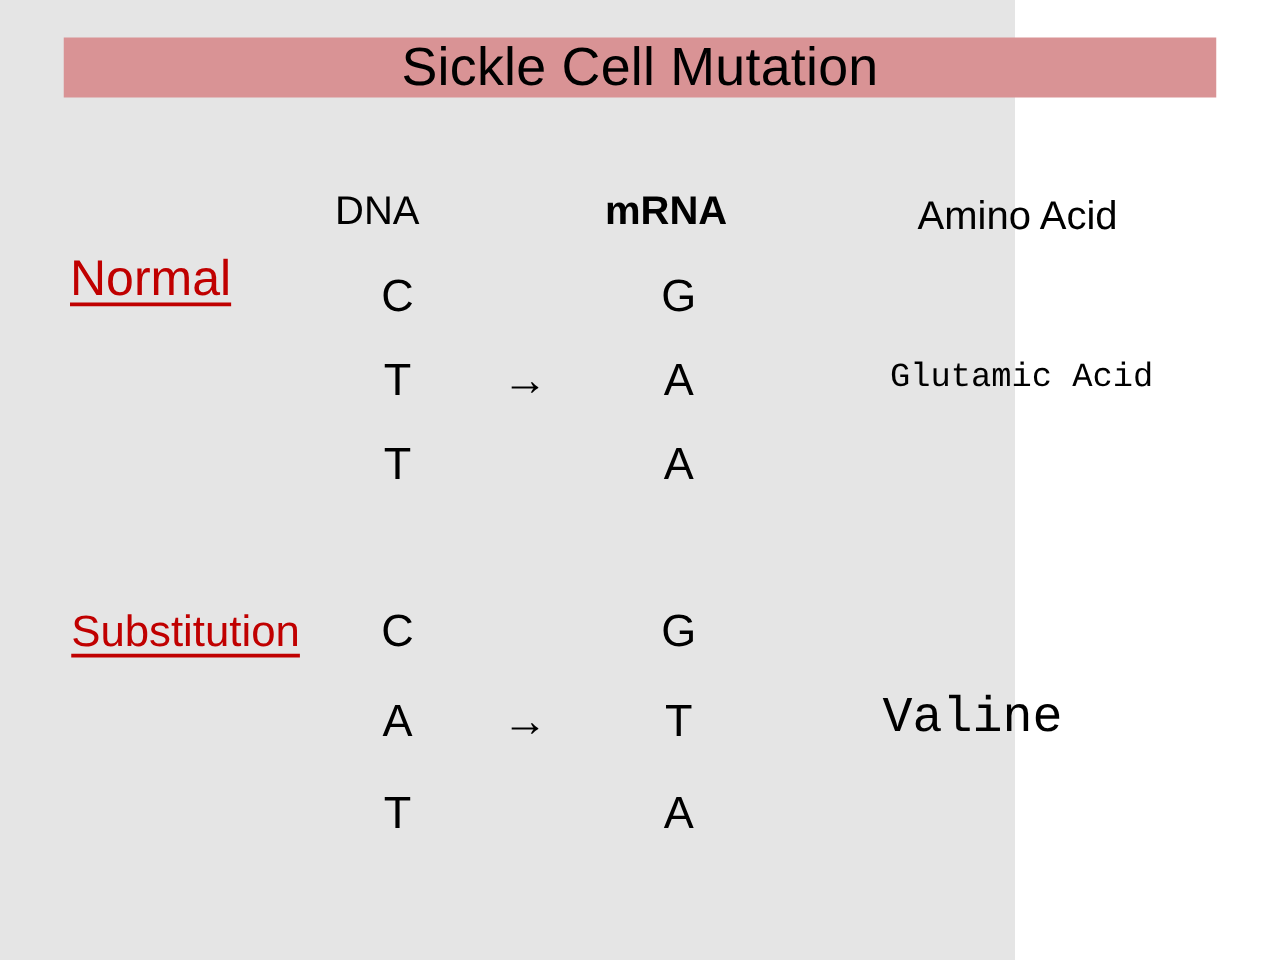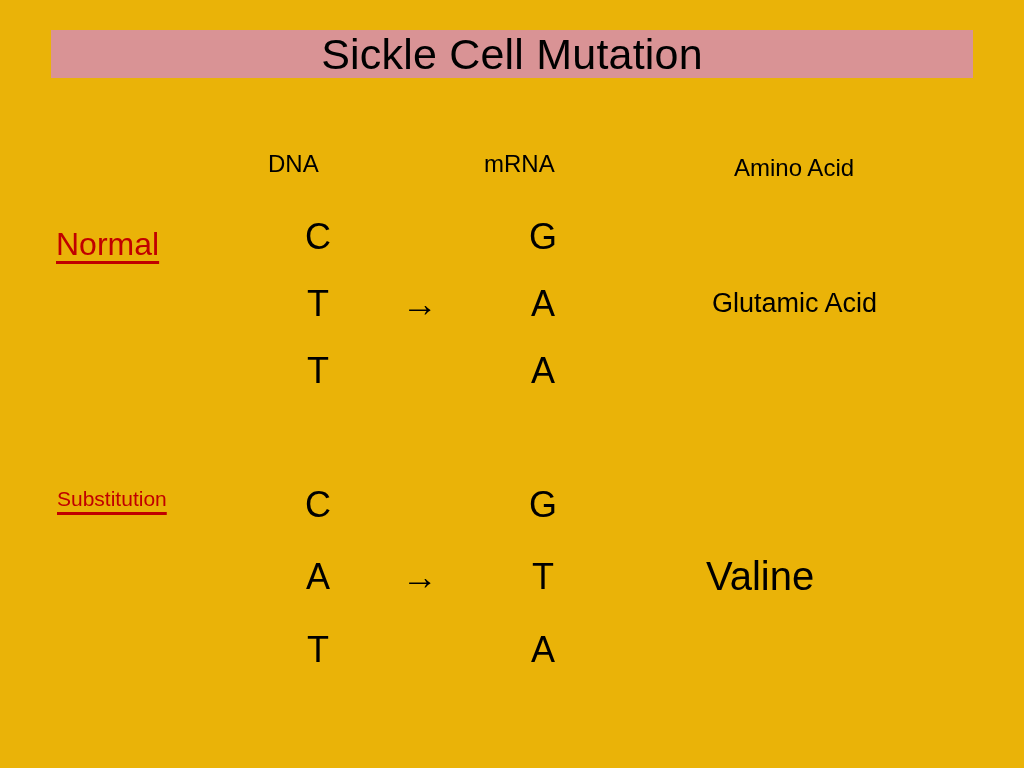--- a/index.html
+++ b/index.html
@@ -13,23 +13,23 @@
     font-family: "Liberation Sans", sans-serif;
     color: #000000;
     overflow: hidden;
     position: relative;
   }
 
   #slide {
     position: absolute;
     left: 0;
     top: 0;
-    width: 1024px;
+    width: 812px;
     height: 768px;
-    background: #eab308;
+    background: #e5e5e5;
   }
 
   
   #title-banner {
     position: absolute;
     left: 51px;
     top: 30px;
     width: 922px;
     height: 48px;
     background: #d99395;
@@ -42,48 +42,48 @@
     line-height: 1;
     font-weight: 400;
     color: #000000;
     letter-spacing: 0.2px;
     white-space: nowrap;
   }
 
   
   .col-header {
     position: absolute;
-    font-size: 24px;
+    font-size: 32px;
     line-height: 1;
     color: #000000;
     white-space: nowrap;
   }
   #header-dna   { left: 268px; top: 152px; }
-  #header-mrna  { left: 484px; top: 152px; }
+  #header-mrna  { left: 484px; top: 152px; font-weight: bold; }
   #header-amino { left: 734px; top: 156px; }
 
   
   .group-label {
     position: absolute;
     color: #c00000;
     white-space: nowrap;
     text-decoration: underline;
     text-underline-offset: 6px;
     text-decoration-thickness: 3px;
   }
   #label-normal {
     left: 56px;
-    top: 228px;
-    font-size: 32px;
+    top: 203px;
+    font-size: 40px;
     line-height: 1;
   }
   #label-substitution {
     left: 57px;
     top: 488px;
-    font-size: 21px;
+    font-size: 35px;
     line-height: 1;
   }
 
   
   .base-cell {
     position: absolute;
     font-size: 36px;
     line-height: 1;
     color: #000000;
     text-align: center;
@@ -97,20 +97,21 @@
     color: #000000;
     text-align: center;
     width: 70px;
     white-space: nowrap;
   }
   .amino-cell {
     position: absolute;
     line-height: 1;
     color: #000000;
     white-space: nowrap;
+    font-family: Liberation Mono, monospace;
   }
 
   
   .col-dna   { left: 288px; }
   .col-arrow { left: 385px; }
   .col-mrna  { left: 513px; }
 
   
   .b1-r1 { top: 219px; }
   .b1-r2 { top: 286px; }

